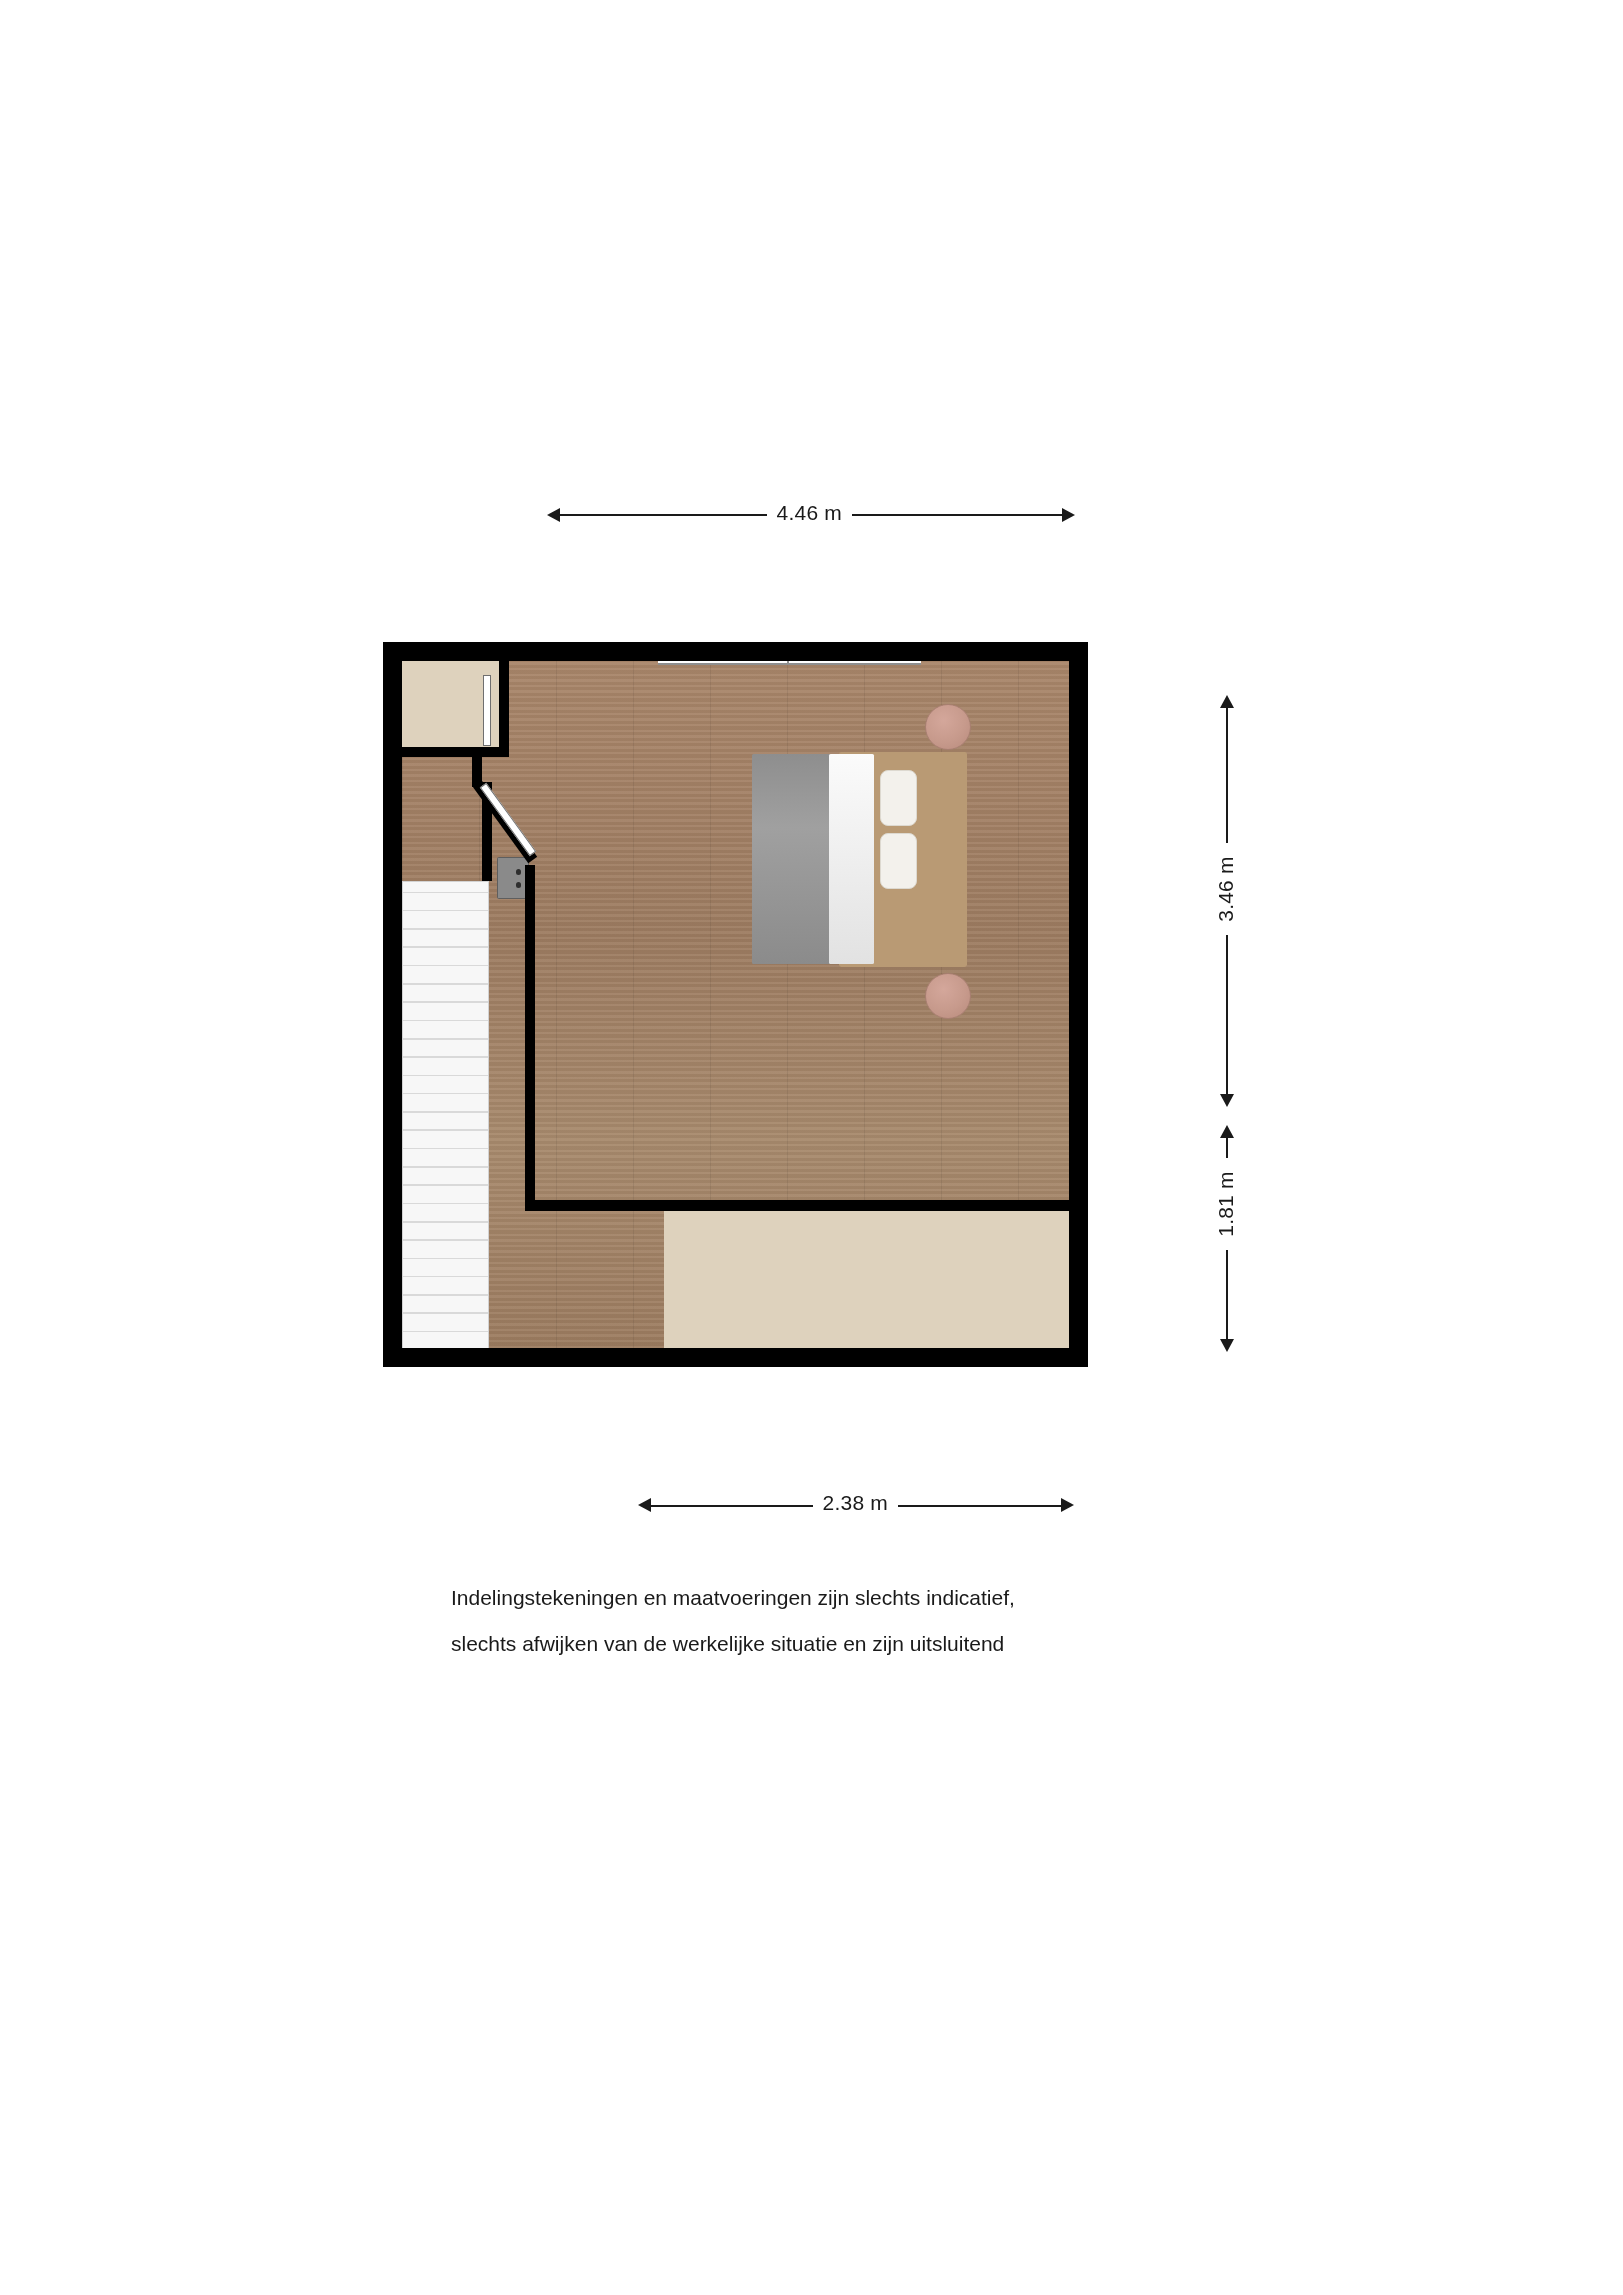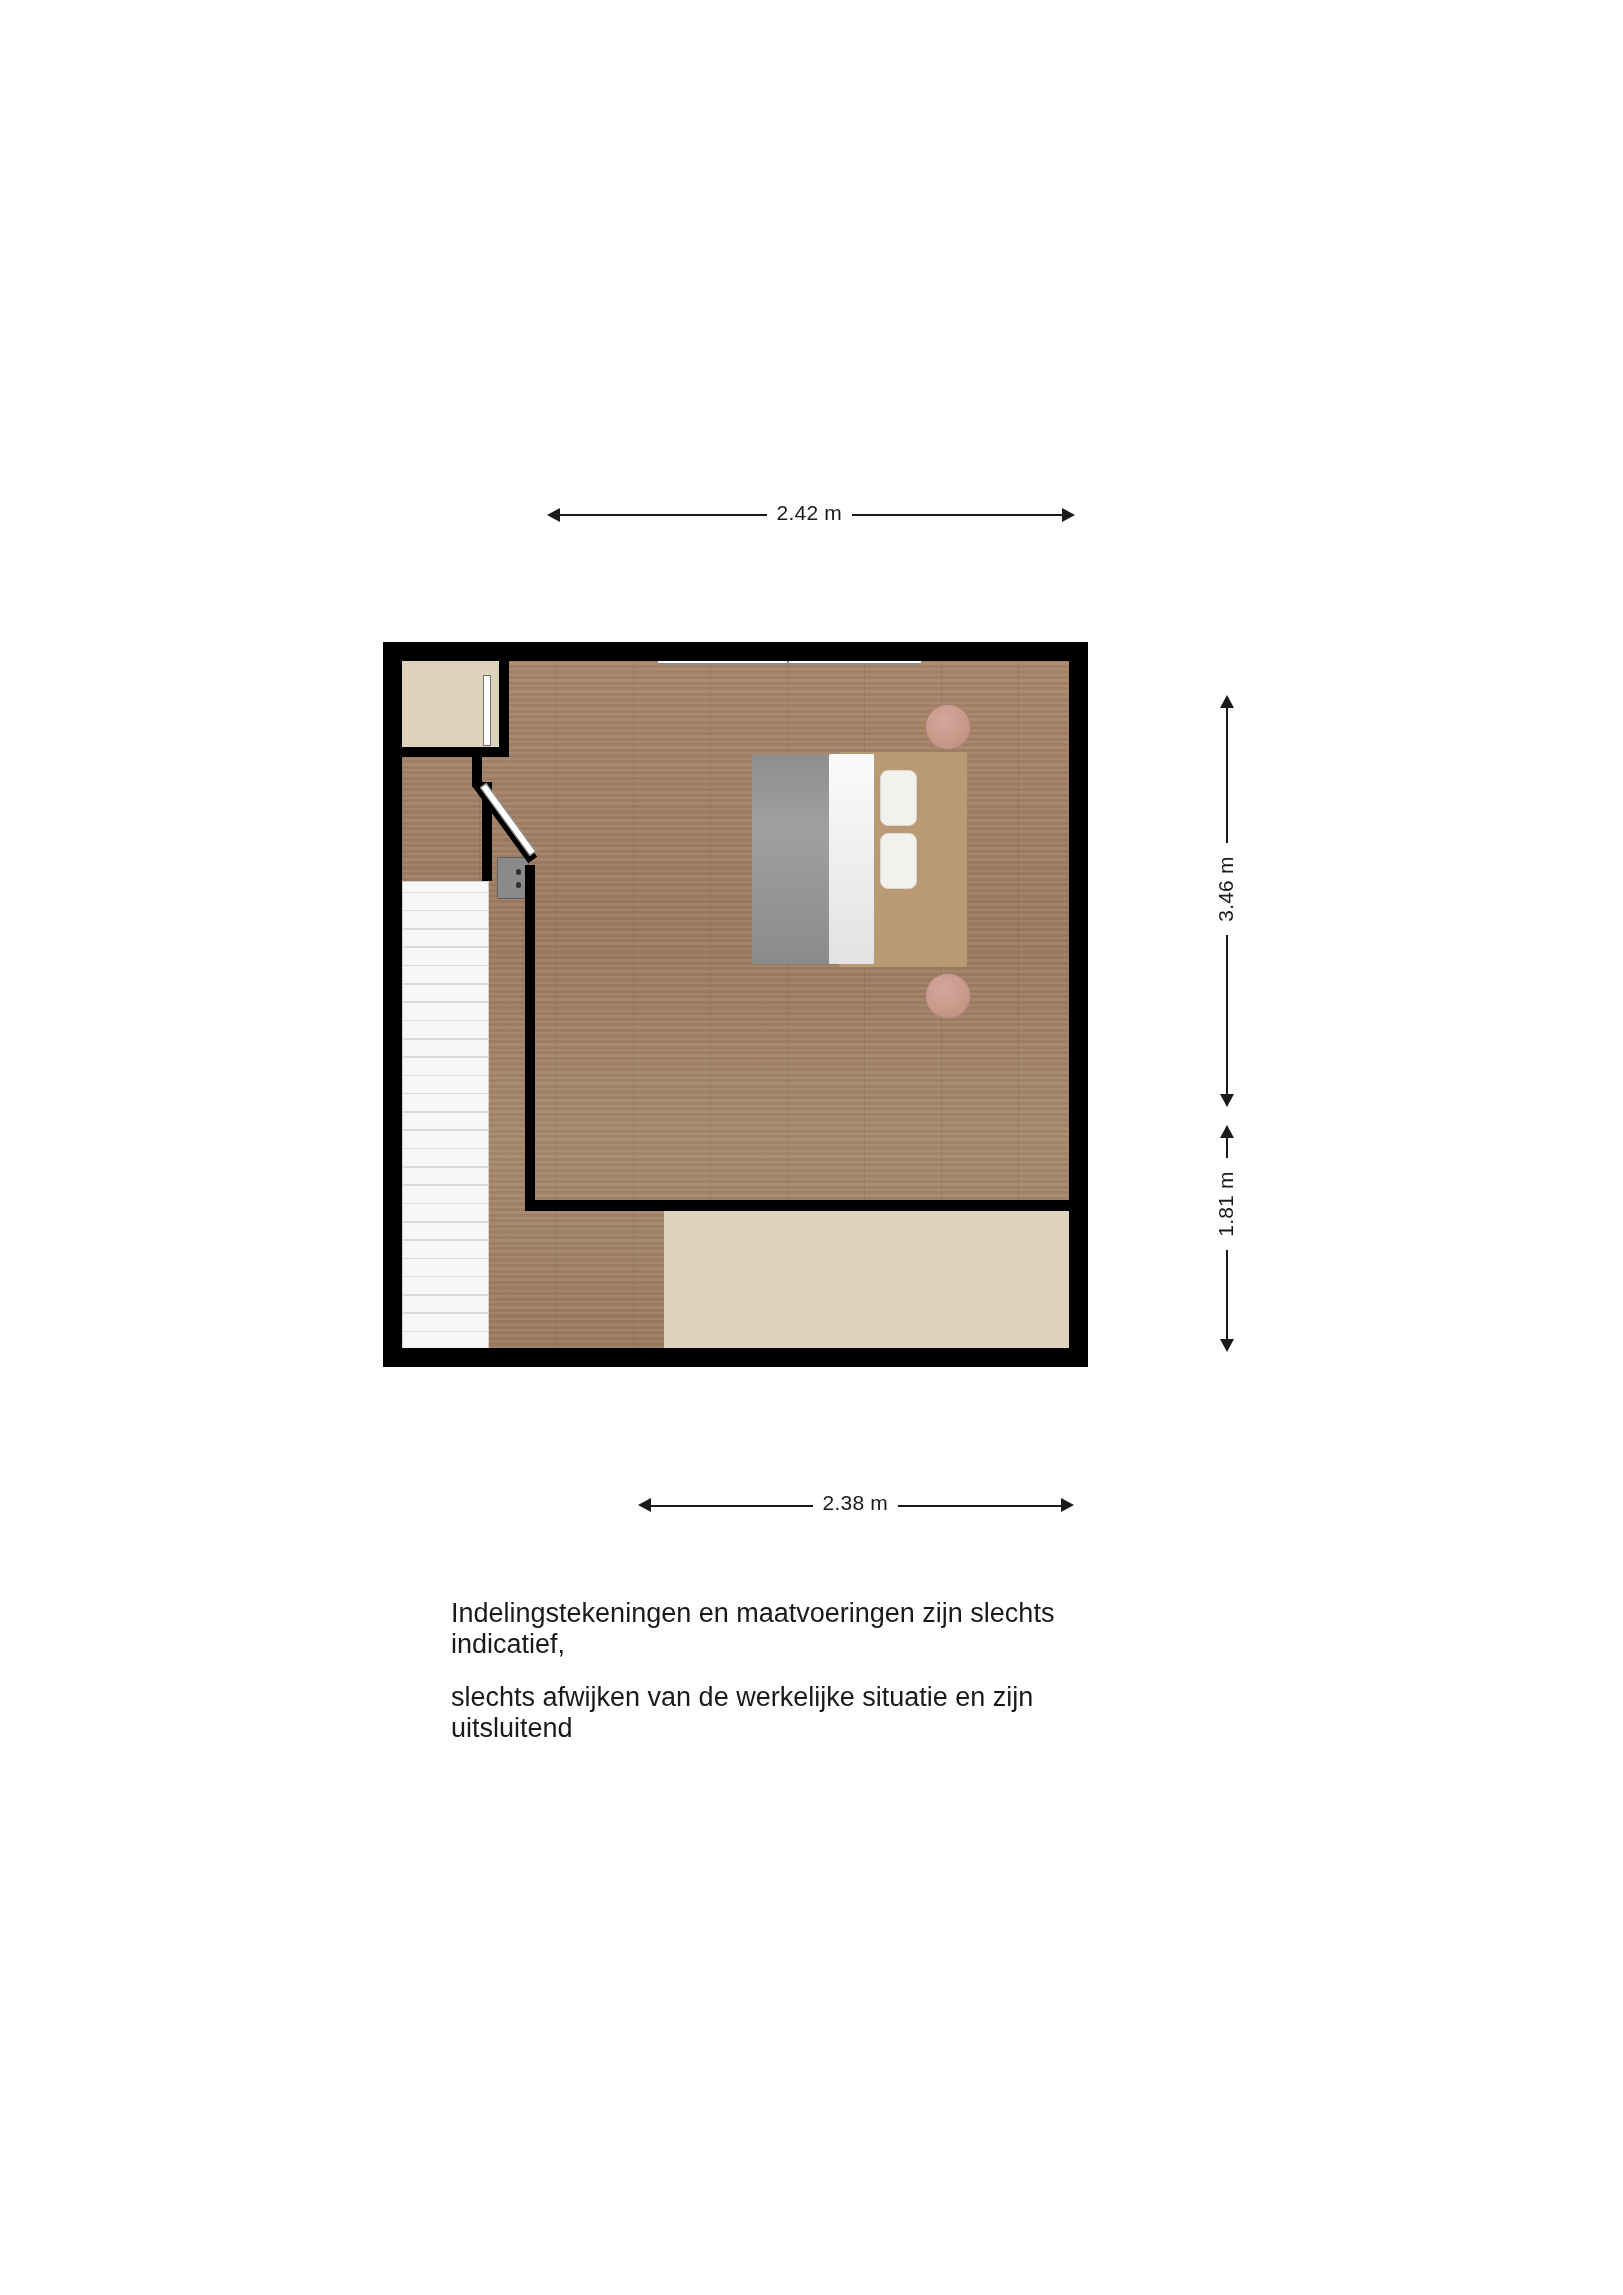--- a/index.html
+++ b/index.html
@@ -173,34 +173,34 @@
   }
 
   
   #disclaimer {
     position: absolute;
     left: 451px;
     top: 1586px;
     width: 654px;
   }
   #disclaimer p {
-    margin: 12px 0 22px 0;
-    font-size: 27px;
+    margin: 0 0 22px 0;
+    font-size: 21px;
     line-height: 1.15;
     color: #1a1a1a;
   }
 </style>
 </head>
 <body>
 
 <div>
   <div class="dim-h" style="left:556px; top:514px; width:510px;"></div>
   <div class="arrow arrow-left" style="left:547px; top:508px;"></div>
   <div class="arrow arrow-right" style="left:1062px; top:508px;"></div>
-  <div class="dim-label" style="left:767px; top:501px; background:#fff; padding:0 9.6px;">2.42 m</div>
+  <div class="dim-label" style="left:767px; top:501px; background:#fff; padding:0 9.6px;">4.46 m</div>
 </div>
 
 <div>
   <div class="dim-h" style="left:647px; top:1505px; width:418px;"></div>
   <div class="arrow arrow-left" style="left:638px; top:1498px;"></div>
   <div class="arrow arrow-right" style="left:1061px; top:1498px;"></div>
   <div class="dim-label" style="left:813px; top:1491px; background:#fff; padding:0 9.6px;">2.38 m</div>
 </div>
 
 <div>

